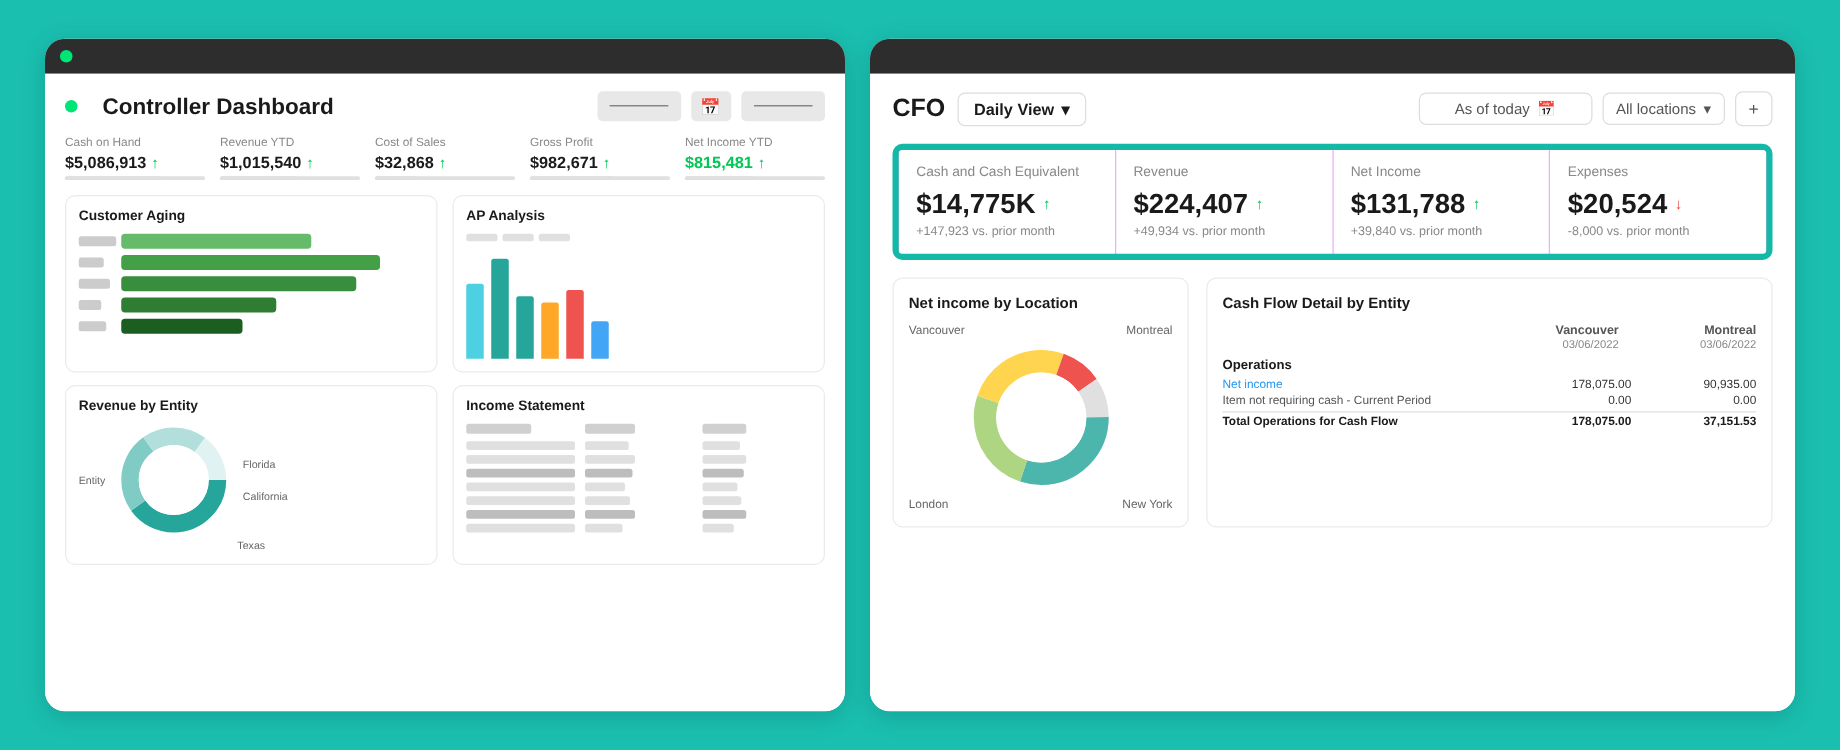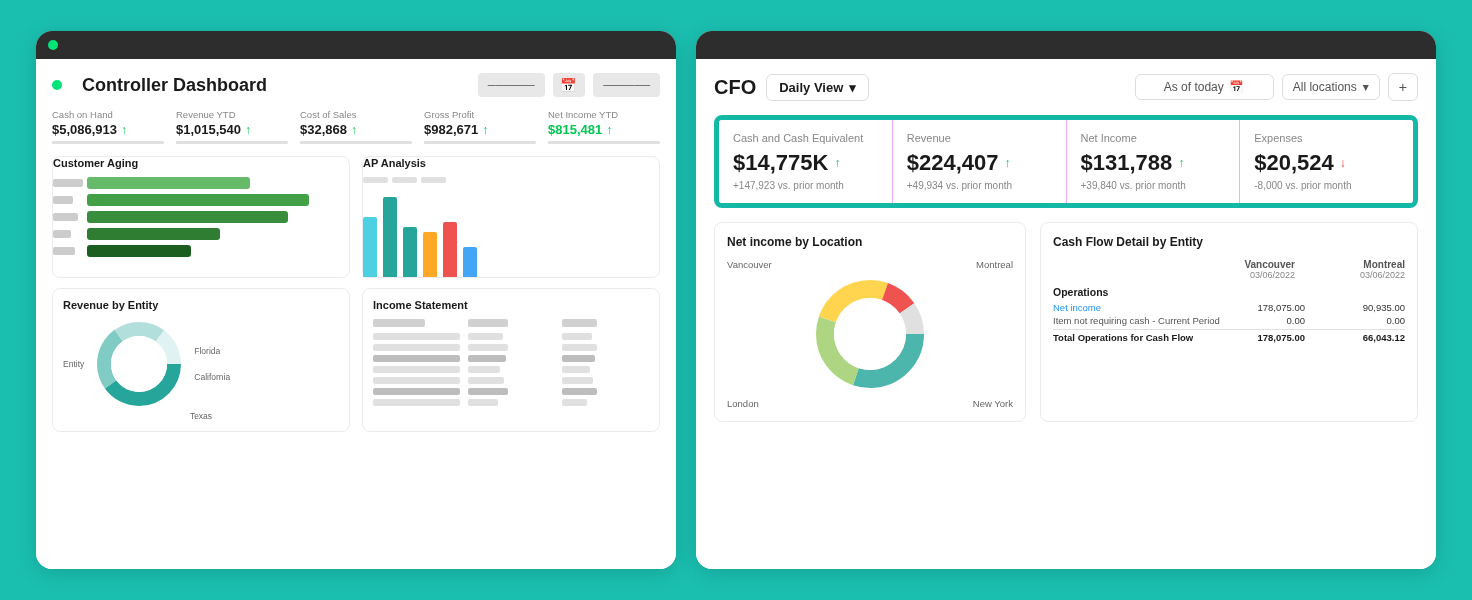--- a/index.html
+++ b/index.html
@@ -139,21 +139,21 @@
     .charts-row {
       display: flex;
       gap: 12px;
       margin-bottom: 10px;
     }
     .chart-card {
       flex: 1;
       background: #fff;
       border: 1px solid #ebebeb;
       border-radius: 8px;
-      padding: 0;
+      padding: 10px;
     }
     .chart-card-title {
       font-size: 11px;
       font-weight: 700;
       color: #1a1a1a;
       margin-bottom: 8px;
     }
 
     
     .hbar-container { display: flex; flex-direction: column; gap: 5px; }
@@ -325,21 +325,21 @@
       font-size: 10px;
       color: #888;
     }
 
     
     .cfo-bottom-row {
       display: flex;
       gap: 14px;
     }
     .net-income-card {
-      width: 312px;
+      width: 237px;
       background: #fff;
       border: 1px solid #ebebeb;
       border-radius: 8px;
       padding: 12px;
     }
     .cash-flow-card {
       flex: 1;
       background: #fff;
       border: 1px solid #ebebeb;
       border-radius: 8px;
@@ -757,21 +757,21 @@
             <div class="cf-row-values">
               <div class="cf-val">0.00</div>
               <div class="cf-val">0.00</div>
             </div>
           </div>
 
           <div class="cf-total-row">
             <div class="cf-total-label">Total Operations for Cash Flow</div>
             <div class="cf-total-values">
               <div class="cf-total-val">178,075.00</div>
-              <div class="cf-total-val">66,043.12</div>
+              <div class="cf-total-val">37,151.53</div>
             </div>
           </div>
         </div>
       </div>
     </div>
   </div>
 
 </div>
 
 </body></html>

